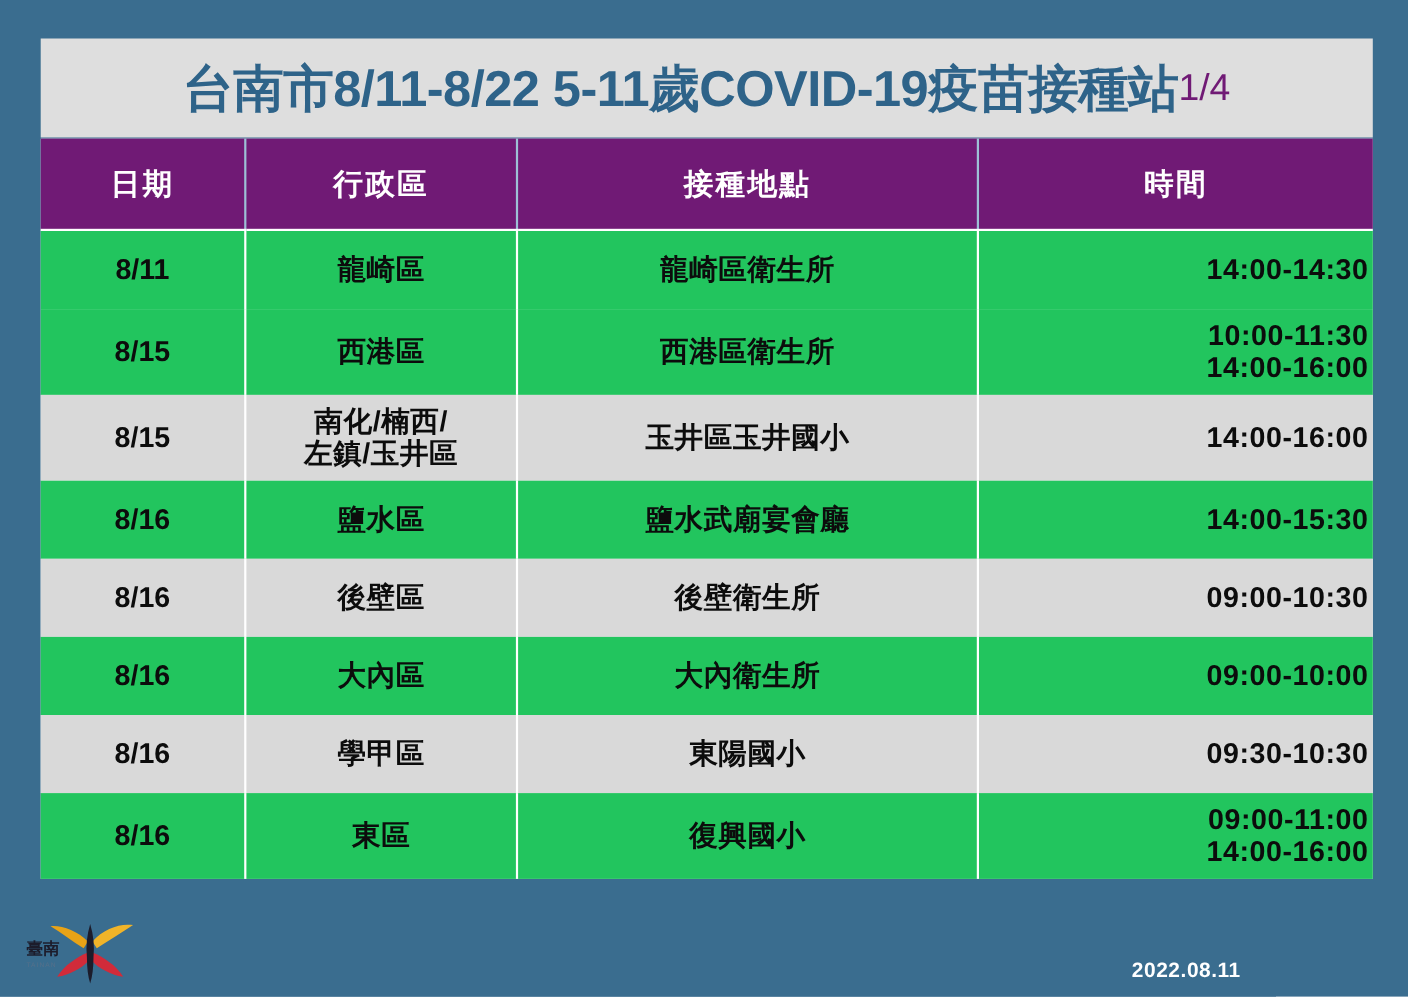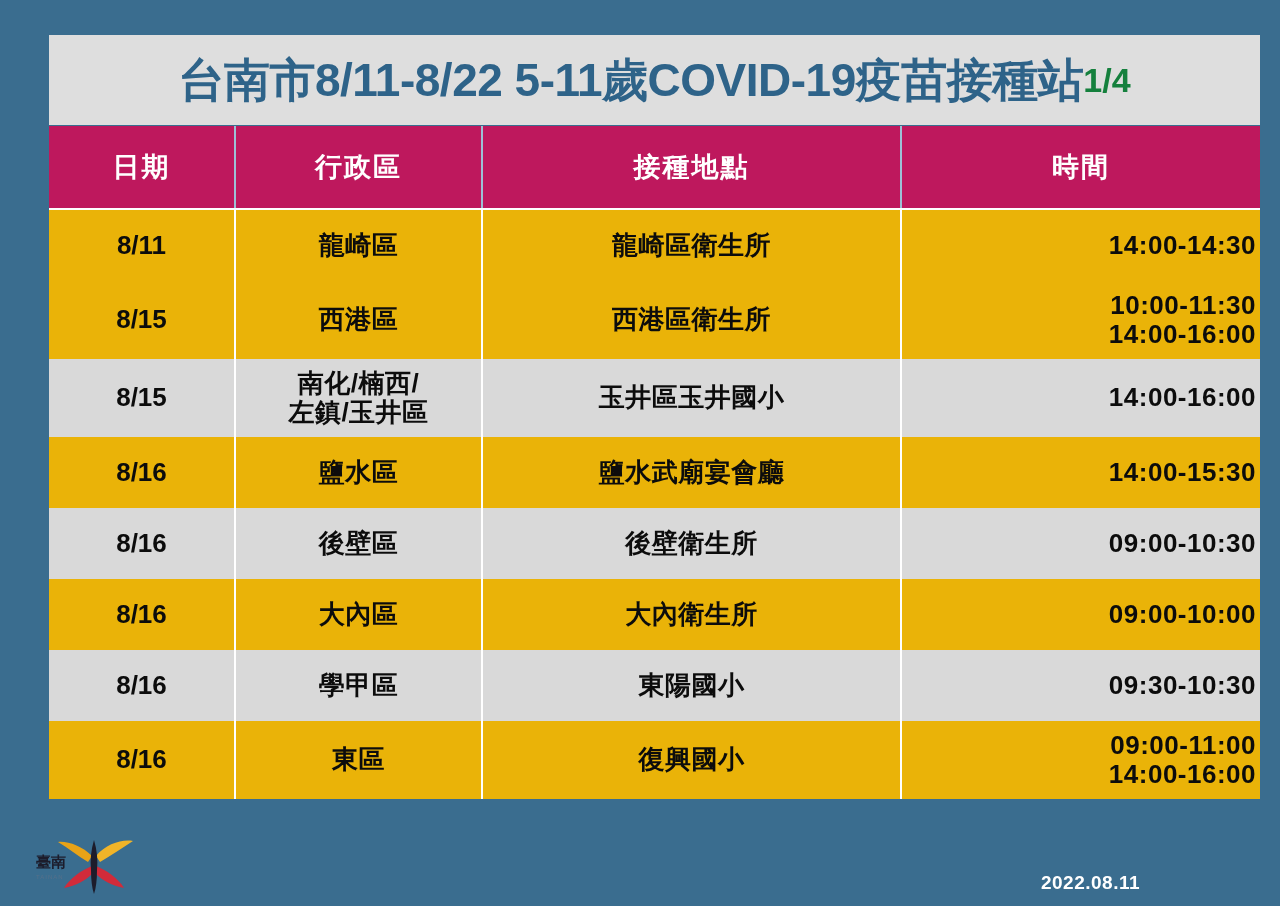--- a/index.html
+++ b/index.html
@@ -14,21 +14,20 @@
     background: #3a6d8f;
     font-family: "Liberation Sans", "DejaVu Sans", sans-serif;
     -webkit-font-smoothing: antialiased;
   }
 
   #poster {
     position: relative;
     width: 1160px;
     height: 906px;
     background: #3a6d8f;
-    margin-left: 12px;
   }
 
   
   #title-bar {
     position: absolute;
     left: 37px;
     top: 35px;
     width: 1211px;
     height: 90px;
     background: #dedede;
@@ -41,22 +40,22 @@
     font-size: 46px;
     font-weight: bold;
     color: #2e6389;
     letter-spacing: -0.5px;
     white-space: nowrap;
     line-height: 1;
     display: inline-block;
   }
   #title-suffix {
     font-size: 34px;
-    font-weight: bold;
-    color: #15803d;
+    font-weight: normal;
+    color: #701a75;
     line-height: 1;
     vertical-align: baseline;
     display: inline-block;
   }
 
   
   #schedule-table {
     position: absolute;
     left: 37px;
     top: 126px;
@@ -64,21 +63,21 @@
     border-collapse: collapse;
     table-layout: fixed;
     background: #ffffff;
   }
   #schedule-table col.c-date   { width: 186px; }
   #schedule-table col.c-dist   { width: 247px; }
   #schedule-table col.c-site   { width: 419px; }
   #schedule-table col.c-time   { width: 359px; }
 
   #schedule-table thead th {
-    background: #be185d;
+    background: #701a75;
     color: #ffffff;
     font-size: 27px;
     font-weight: bold;
     height: 82px;
     border-right: 2px solid #9dc0d6;
     border-bottom: 2px solid #ffffff;
     vertical-align: middle;
     letter-spacing: 2px;
     padding: 0;
   }
@@ -95,21 +94,21 @@
     height: 71px;
     line-height: 1.12;
     letter-spacing: 0.5px;
   }
   #schedule-table tbody td:first-child {
     border-right: 2px solid #ffffff;
     letter-spacing: 0px;
   }
   #schedule-table tbody td:last-child { border-right: none; text-align: right; }
 
-  #schedule-table tbody tr.row-odd  td { background: #eab308; }
+  #schedule-table tbody tr.row-odd  td { background: #22c55e; }
   #schedule-table tbody tr.row-even td { background: #d9d9d9; }
   #schedule-table tbody tr.row-odd td:first-child,
   #schedule-table tbody tr.row-even td:first-child { border-left: none; }
 
   #schedule-table tbody tr.tall td { height: 78px; }
 
   .cell-line { display: block; }
 
   
   #footer-date {

